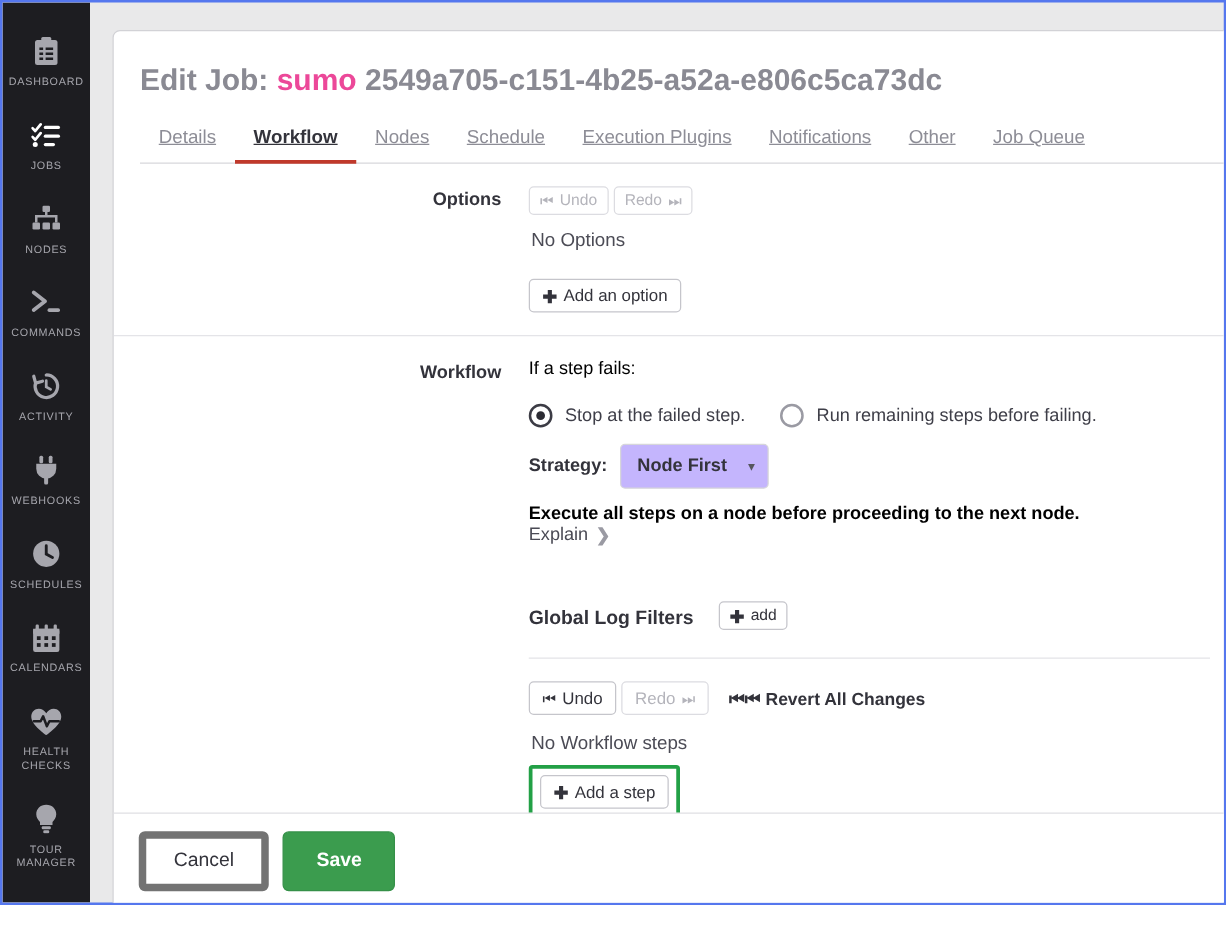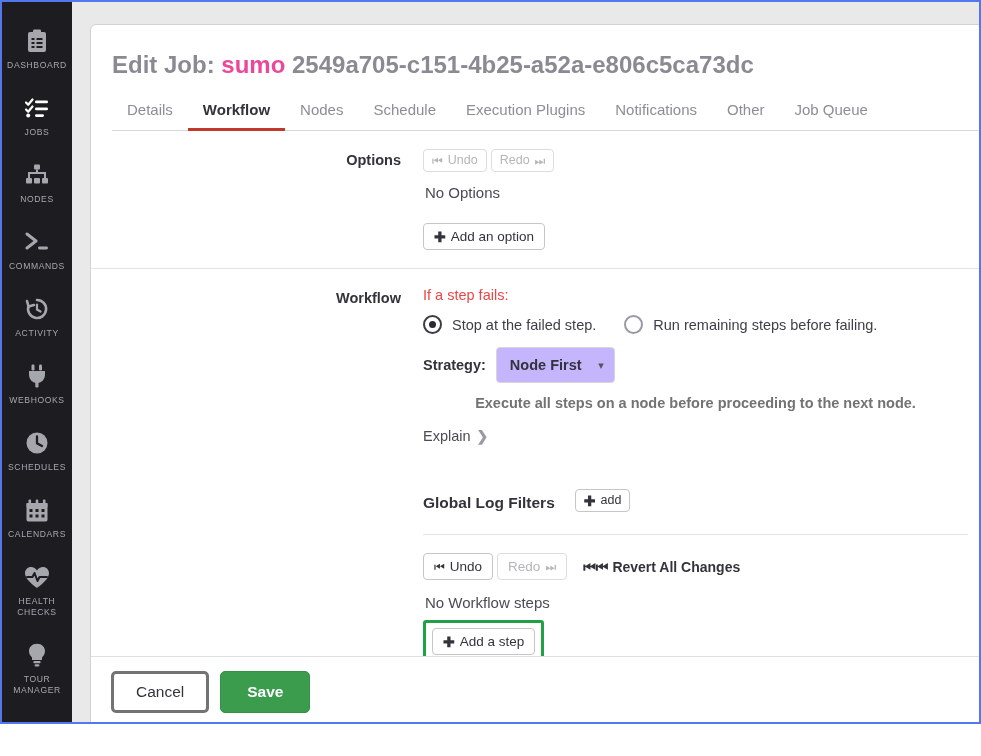--- a/index.html
+++ b/index.html
@@ -98,20 +98,21 @@
     height: 36px;
   }
   .tab {
     font-size: 15px;
     color: #8d8d96;
     padding: 0 15px 10px 15px;
     cursor: pointer;
     white-space: nowrap;
     border-bottom: 3px solid transparent;
     margin-bottom: -1px;
+    text-decoration: underline;
   }
   .tab.active {
     color: #33333b;
     font-weight: bold;
     border-bottom-color: #c0392b;
   }
 
   
   .form-scroll {
     flex: 1;
@@ -163,22 +164,22 @@
 
   .plain-text {
     font-size: 15px;
     color: #4b4b55;
     margin: 12px 0 22px 2px;
   }
 
   
   .hint {
     font-size: 14.5px;
-    color: #ef4444;
-    margin-bottom: 12px;
+    color: #000000;
+    margin-bottom: 20px;
   }
   .radio-line {
     display: flex;
     align-items: center;
     gap: 0;
     margin-bottom: 13px;
   }
   .radio {
     width: 19px; height: 19px;
     border-radius: 50%;
@@ -236,26 +237,24 @@
     right: 11px; top: 50%;
     transform: translateY(-50%);
     pointer-events: none;
     color: #55555e;
     font-size: 11px;
   }
 
   .desc-link {
     font-size: 14.5px;
     font-weight: bold;
-    color: #737373;
+    color: #000000;
     text-decoration: none;
     display: block;
-    margin-bottom: 16px;
-    cursor: pointer;
-    text-align: center;
+    cursor: pointer;
   }
   .explain {
     display: inline-flex;
     align-items: center;
     gap: 6px;
     font-size: 14.5px;
     color: #4b4b55;
     cursor: pointer;
   }
   .explain .chev { color: #9a9aa3; font-size: 14px; font-weight: bold; }
@@ -306,21 +305,21 @@
   
   .footer {
     border-top: 1px solid #e0e0e4;
     padding: 14px 0 14px 20px;
     display: flex;
     gap: 11px;
     background: #ffffff;
   }
   .btn-cancel {
     background: #ffffff;
-    border: 3px solid #737373;
+    border: 6px solid #737373;
     border-radius: 5px;
     font-size: 15.5px;
     color: #33333b;
     padding: 9px 22px;
     cursor: pointer;
     font-family: inherit;
   }
   .btn-save {
     background: #3b9c4e;
     border: 1px solid #359048;

